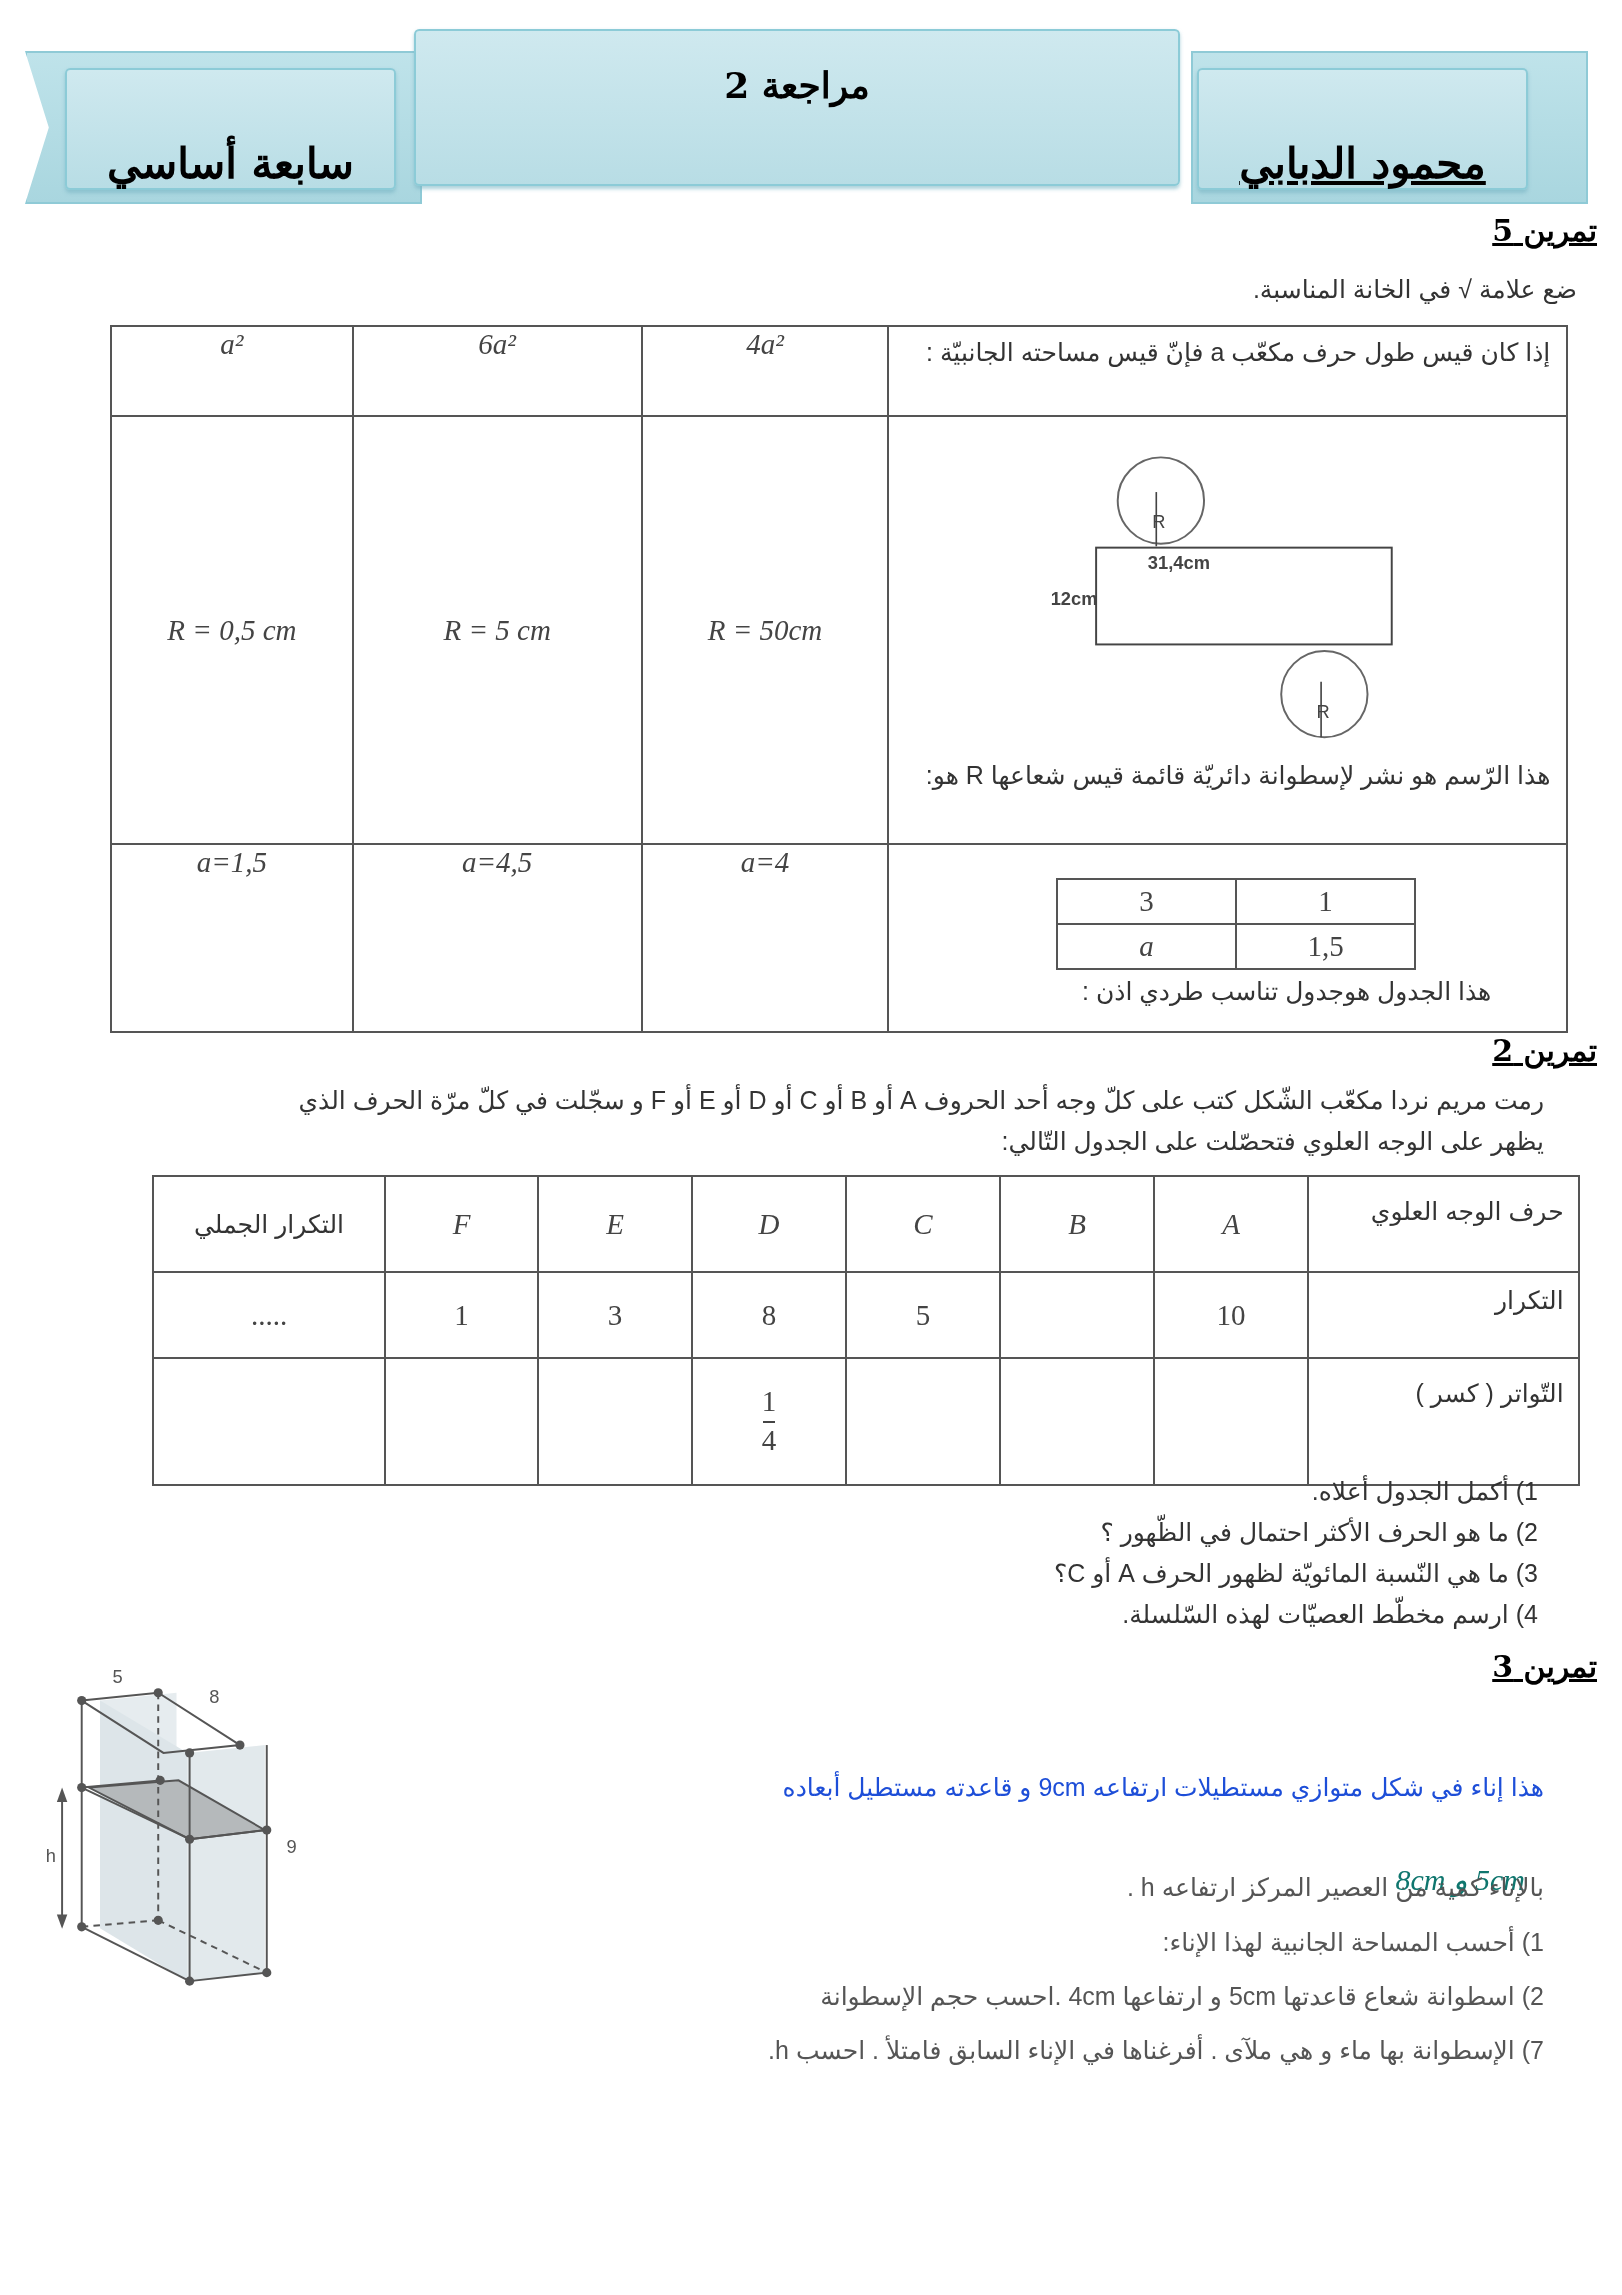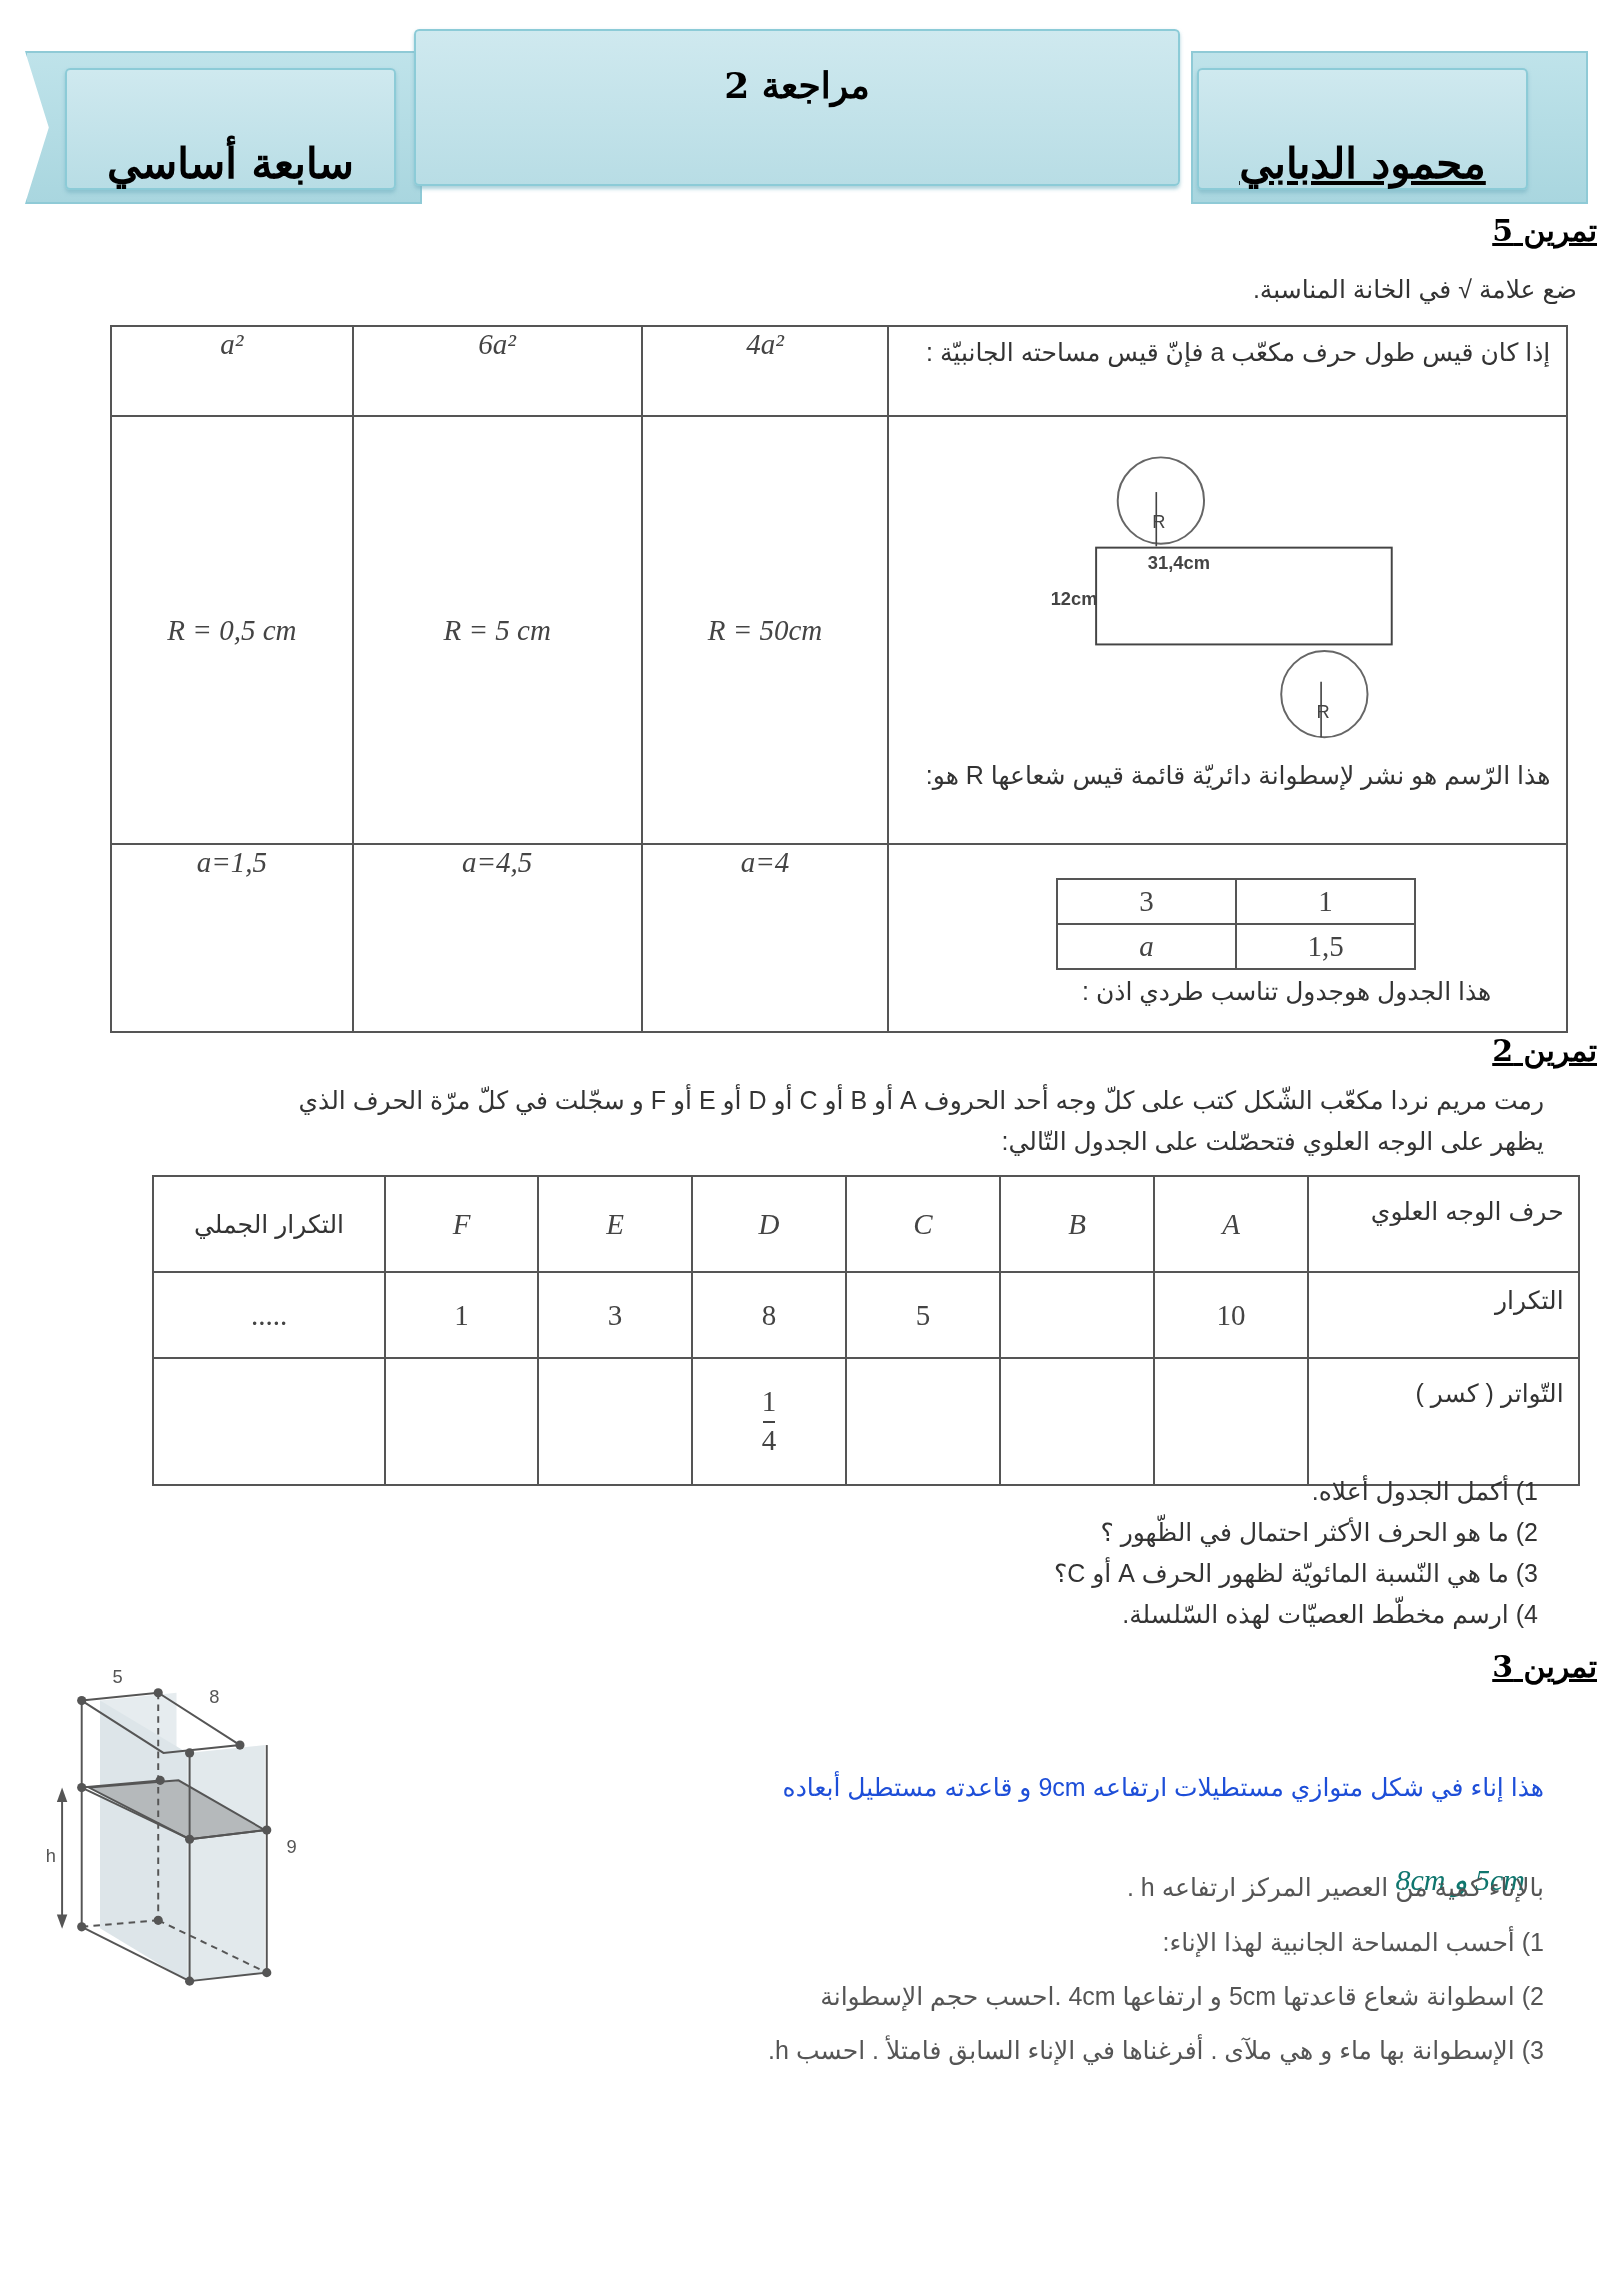--- a/index.html
+++ b/index.html
@@ -177,21 +177,21 @@
 
 <div class="abs ex-title" style="right:26px; top:1649px;">تمرين 3</div>
 
 <div class="abs rtl txt" style="right:79px; top:1773px; color:#1d4ed8;">هذا إناء  في شكل متوازي مستطيلات ارتفاعه   9cm و قاعدته مستطيل أبعاده</div>
 <div class="abs rtl" style="right:98px; top:1862px; font-family:'Liberation Serif', serif; font-style:italic; font-size:30px; color:#0f766e;text-align:right;">5cm  و  8cm</div>
 <div class="abs rtl txt" style="right:79px; top:1873px; color:#555;">بالإناء كمية من العصير المركز ارتفاعه h .</div>
 
 <ol class="qs abs rtl txt" style="right:79px; top:1915px; line-height:54px; color:#555;">
   <li>1) أحسب المساحة الجانبية لهذا الإناء:</li>
   <li>2) اسطوانة شعاع قاعدتها   5cm و ارتفاعها   4cm .احسب حجم الإسطوانة</li>
-  <li>3) الإسطوانة بها ماء و هي ملآى . أفرغناها في الإناء السابق فامتلأ . احسب h.</li>
+  <li>7) الإسطوانة بها ماء و هي ملآى . أفرغناها في الإناء السابق فامتلأ . احسب h.</li>
 </ol>
 
 <svg class="abs" style="left:26px; top:1662px;" width="458" height="497" viewBox="0 0 700 760">
 
   <polygon points="113,59 230,47 230,395 113,407" fill="#e6ecef"></polygon>
   <polygon points="113,59 247,139 247,488 113,407" fill="#dde5e9"></polygon>
   <polygon points="247,139 365,127 365,475 247,488" fill="#e2e9ec"></polygon>
   <polygon points="96,192 233,181 365,257 250,271" fill="#b5b9bb" stroke="#555" stroke-width="3"></polygon>
 
   <polyline points="85,59 202,47 327,127 210,139 85,59" fill="none" stroke="#555" stroke-width="3"></polyline>

